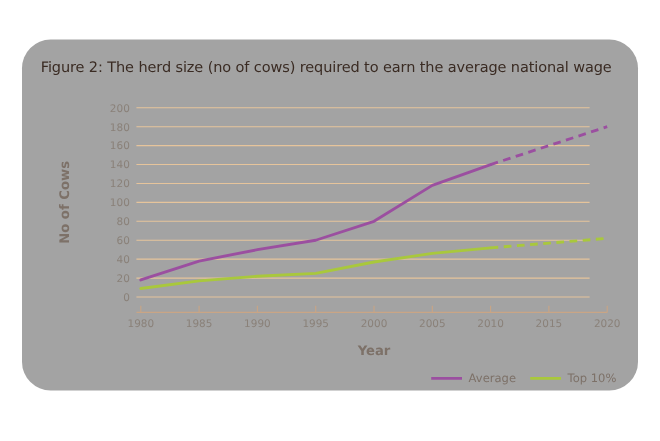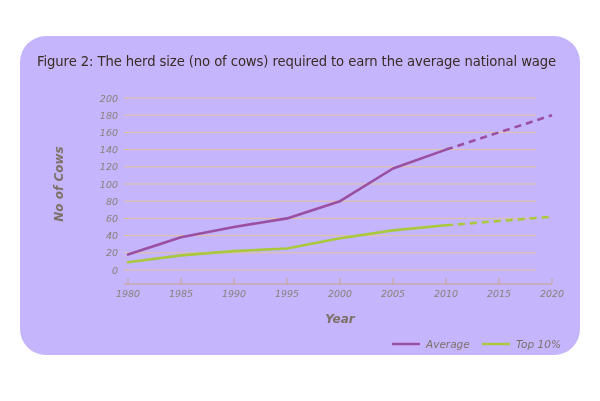--- a/index.html
+++ b/index.html
@@ -14,21 +14,21 @@
     overflow: hidden;
     position: relative;
   }
 
   .figure-card {
     position: absolute;
     left: 20px;
     top: 36px;
     width: 560px;
     height: 319px;
-    background: #c4b5fd;
+    background: #a3a3a3;
     border-radius: 26px;
     box-sizing: border-box;
   }
 
   .figure-title {
     position: absolute;
     left: 17px;
     top: 18px;
     width: 530px;
     font-size: 13.2px;
@@ -36,21 +36,20 @@
     letter-spacing: -0.1px;
     white-space: nowrap;
   }
 
   .chart-wrap {
     position: absolute;
     left: 0;
     top: 0;
     width: 560px;
     height: 319px;
-    font-style: italic;
   }
 
   .chart-svg {
     position: absolute;
     left: 0;
     top: 0;
   }
 
   .axis-tick-label {
     font-family: "DejaVu Sans", sans-serif;

